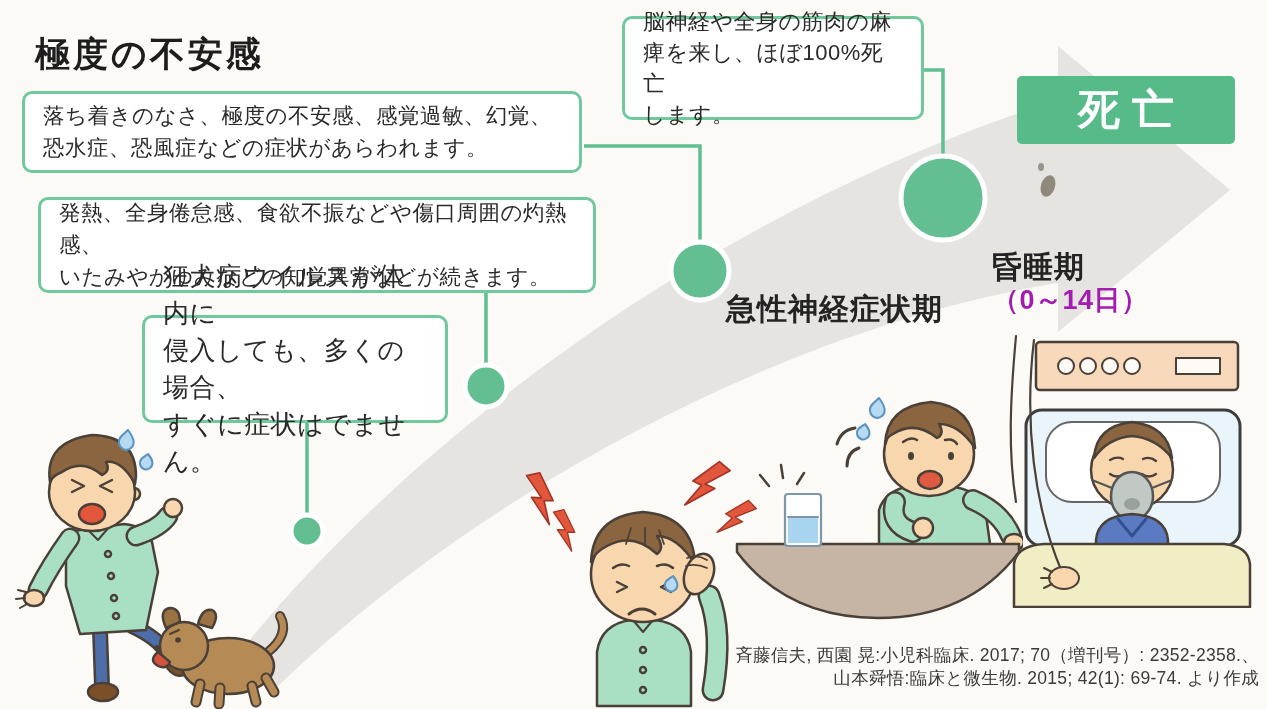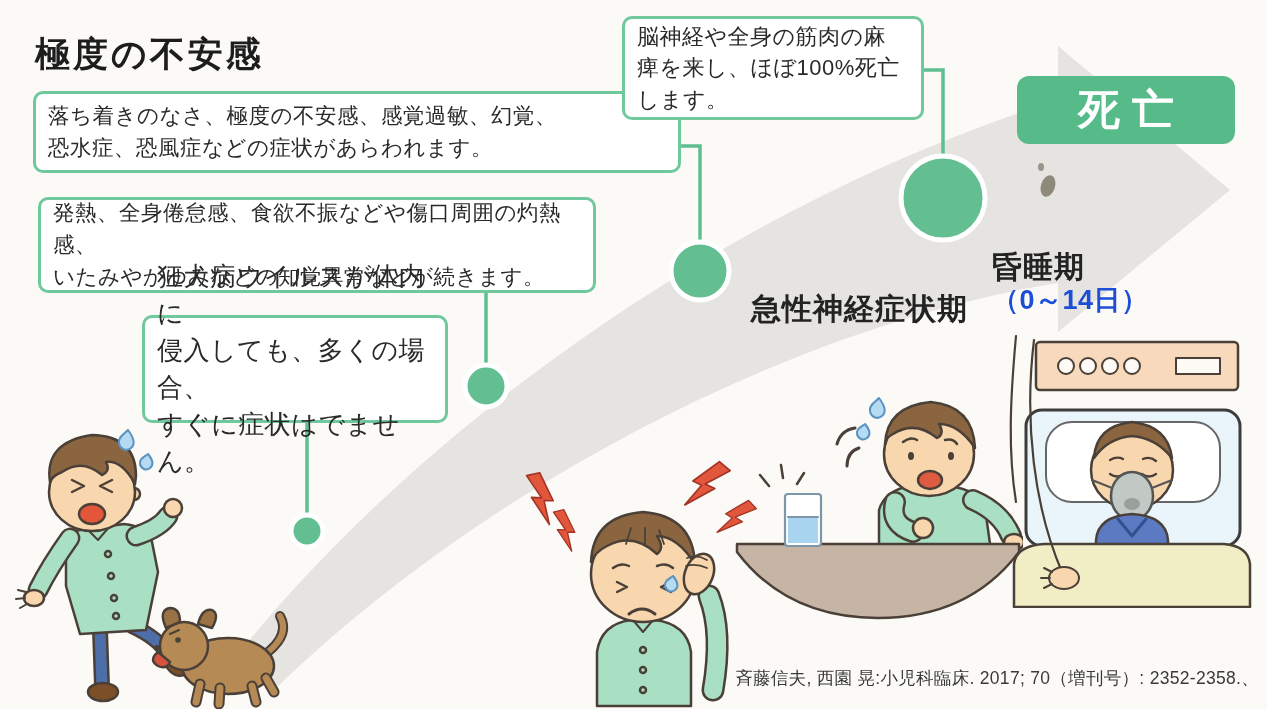--- a/index.html
+++ b/index.html
@@ -3,35 +3,35 @@
 <meta charset="utf-8">
 <style>
   html,body{margin:0;padding:0;background:#fbfaf6;}
   .canvas{position:relative;width:1267px;height:709px;background:#fbfaf6;overflow:hidden;
           font-family:"Liberation Sans","DejaVu Sans",sans-serif;}
   .bg{position:absolute;left:0;top:0;z-index:0;}
   .illust{position:absolute;z-index:1;}
   .title{position:absolute;left:35px;top:8px;font-size:35px;font-weight:900;color:#1d1d1d;
          letter-spacing:3px;z-index:2;}
   .callout{position:absolute;z-index:2;background:#fff;border:3px solid #70c89d;border-radius:10px;
-           display:flex;align-items:center;padding:6px 12px;font-size:21.5px;line-height:1.5;
+           display:flex;align-items:center;padding:6px 18px;font-size:21.5px;line-height:1.5;
            color:#2a2a2a;white-space:pre-line;font-weight:500;letter-spacing:.5px;box-sizing:border-box;}
   #callout-incubation{left:142px;top:315px;width:306px;height:108px;font-size:26px;line-height:1.42;}
   #callout-prodromal{left:38px;top:197px;width:558px;height:96px;}
-  #callout-acute{left:33px;top:91px;width:648px;height:82px;}
+  #callout-acute{left:22px;top:91px;width:560px;height:82px;}
   #callout-coma{left:622px;top:16px;width:302px;height:104px;font-size:22px;line-height:1.42;}
   .stage{position:absolute;z-index:2;font-weight:800;line-height:1.16;}
   .stage .s-name{display:block;font-size:30px;color:#232323;letter-spacing:1px;}
-  .stage .s-dur{display:block;font-size:27px;color:#1d4ed8;letter-spacing:.5px;}
+  .stage .s-dur{display:block;font-size:27px;color:#a21caf;letter-spacing:.5px;}
   #stage-1{left:330px;top:519px;}
   #stage-2{left:512px;top:390px;}
-  #stage-3{left:726px;top:292px;margin-left:25px;}
+  #stage-3{left:726px;top:292px;}
   #stage-4{left:992px;top:220px;margin-top:30px;}
   .badge{position:absolute;left:1017px;top:76px;width:218px;height:68px;background:#57bb89;
-         border-radius:12px;color:#fff;font-size:42px;font-weight:800;display:flex;align-items:center;
+         border-radius:5px;color:#fff;font-size:42px;font-weight:800;display:flex;align-items:center;
          justify-content:center;letter-spacing:12px;padding-left:12px;box-sizing:border-box;z-index:2;}
   .citation{position:absolute;right:8px;bottom:20px;text-align:right;font-size:17.5px;color:#3a3a3a;
             line-height:1.28;z-index:2;letter-spacing:.3px;}
   svg .ol{stroke:#4a4038;stroke-width:2.5;stroke-linecap:round;stroke-linejoin:round;}
   svg .nf{fill:none;}
 </style>
 </head>
 <body>
 
 <div class="canvas">
@@ -223,15 +223,16 @@
   </div>
   <div class="stage" id="stage-4">
     <span class="s-name">昏睡期</span>
     <span class="s-dur">（0～14日）</span>
   </div>
 
   <div class="badge">死亡</div>
 
   <div class="citation">
     <div>斉藤信夫, 西園 晃:小児科臨床. 2017; 70（増刊号）: 2352-2358.、</div>
+    <div>山本舜悟:臨床と微生物. 2015; 42(1): 69-74. より作成</div>
   </div>
 
 </div>
 
 </body></html>

